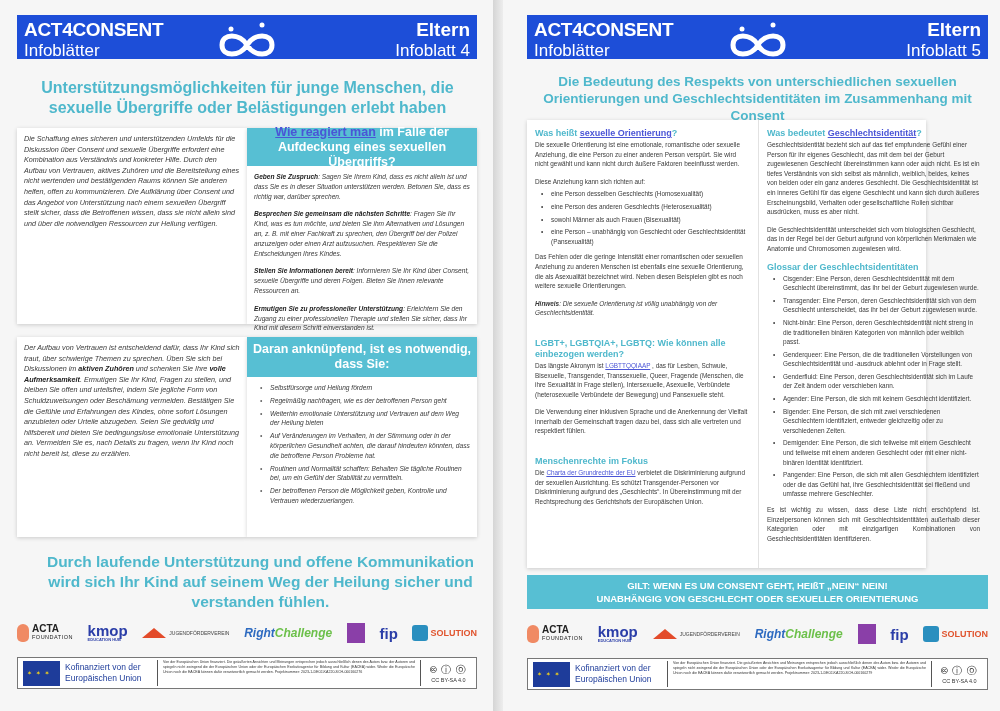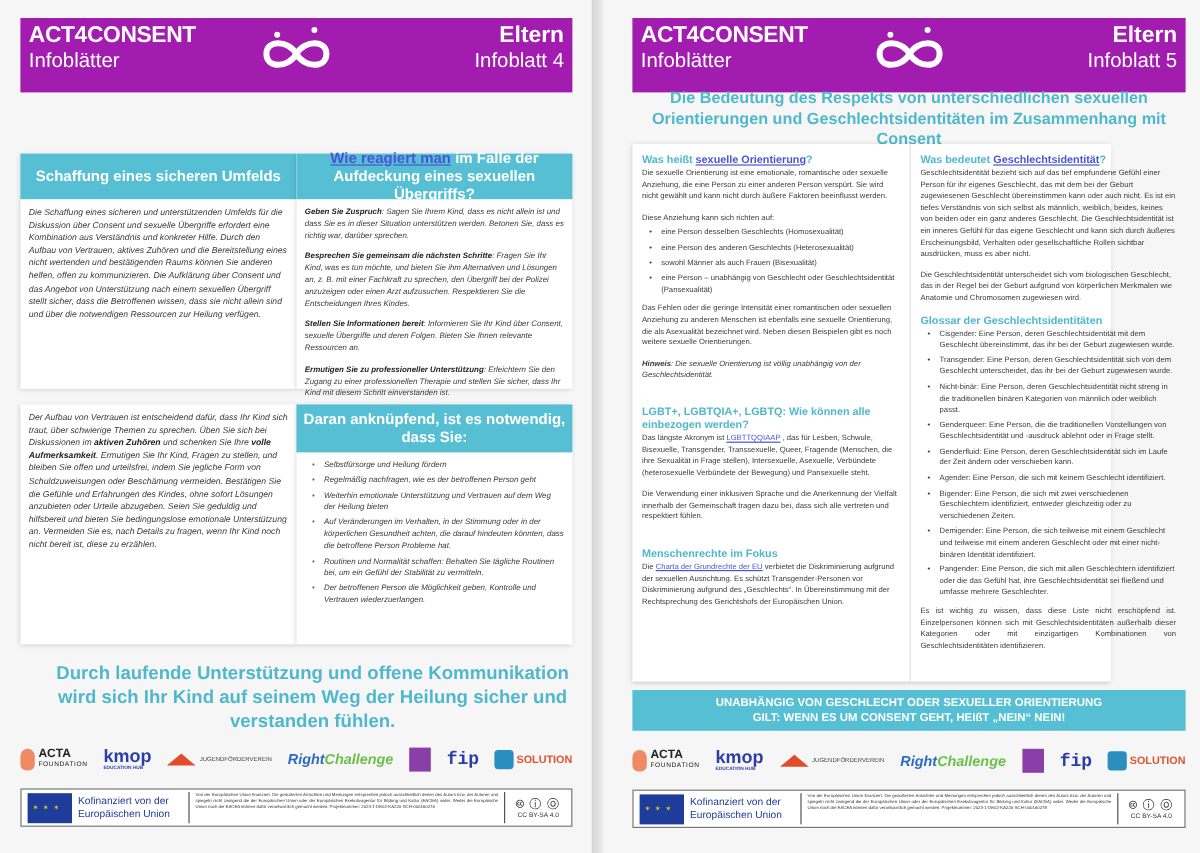--- a/index.html
+++ b/index.html
@@ -3,21 +3,21 @@
 <meta charset="utf-8">
 <style>
   * { box-sizing: border-box; margin: 0; padding: 0; }
   html, body { width: 1000px; height: 711px; overflow: hidden; background: #e9e9e9; }
   body { font-family: "Liberation Sans", sans-serif; color: #333; position: relative; }
   .page { position: absolute; top: 0; height: 711px; background: #f6f6f6; }
   #page4 { left: 0; width: 493px; }
   #page5 { left: 503px; width: 497px; }
   .shadowline { position:absolute; top:0; bottom:0; left:493px; width:10px; background: linear-gradient(to right,#d5d5d5,#ededed); }
 
-  .banner { position: absolute; top: 15px; height: 62px; background: #a21caf; color: #fff; }
+  .banner { position: absolute; top: 15px; height: 44px; background: #1d4ed8; color: #fff; }
   #page4 .banner { left: 17px; width: 460px; }
   #page5 .banner { left: 24px; width: 461px; }
   .banner .brand { position: absolute; left: 7px; top: 4px; font-weight: bold; font-size: 19px; letter-spacing: -0.3px; }
   .banner .sub { position: absolute; left: 7px; top: 26px; font-size: 17px; }
   .banner .aud { position: absolute; right: 7px; top: 4px; font-weight: bold; font-size: 19px; }
   .banner .sheet { position: absolute; right: 7px; top: 26px; font-size: 17px; }
   .banner .logo { position: absolute; left: 50%; top: 6px; width: 70px; height: 40px; margin-left: -35px; }
 
   .maintitle { position: absolute; text-align: center; color: #4fb8cc; font-weight: bold; font-size: 16px; line-height: 20px; }
   #page4 .maintitle { top: 78px; left: 20px; width: 455px; }
@@ -66,21 +66,21 @@
   .acta-txt { line-height: 8px; color:#222; font-size: 10px; }
   .acta-txt small { display:block; font-size: 5.5px; font-weight: normal; letter-spacing: 0.5px; }
   .kmop { color: #2b3ea8; font-size: 15px; font-weight: bold; line-height: 13px; }
   .kmop small { display:block; font-size: 4px; line-height:5px; }
   .jfv { display:flex; align-items:center; }
   .jfv .roof { width:0; height:0; border-left:12px solid transparent; border-right:12px solid transparent; border-bottom:10px solid #e34b2a; }
   .jfv span { font-size: 5px; color:#444; margin-left:3px; font-weight:normal; }
   .rc { color: #2d6ac0; font-style: italic; font-size: 12px; font-family: Liberation Sans, sans-serif; }
   .rc i { color: #6cc04a; }
   .lm { width: 18px; height: 20px; background: #8a3fa8; }
-  .fip { color: #2b3ea8; font-size: 15px; font-family: Liberation Mono, monospace; }
+  .fip { color: #2b3ea8; font-size: 15px; font-family: Liberation Sans, sans-serif; }
   .sol { display:flex; align-items:center; }
   .sol .pz { width:16px; height:16px; background:#2a8fbf; border-radius:3px; margin-right:2px; }
   .sol span { color:#e0542e; font-size: 9px; }
 
   .eu { position: absolute; height: 32px; border: 1.5px solid #777; background: #fff; display: flex; align-items: center; }
   #page4 .eu { left: 17px; top: 657px; width: 460px; }
   #page5 .eu { left: 24px; top: 658px; width: 461px; }
   .euflag { width: 37px; height: 25px; background: #1e3c9a; margin: 0 5px 0 5px; position: relative; }
   .euflag::after { content: "✶ ✶ ✶"; position:absolute; left:4px; top:8px; color:#f5d21a; font-size:6px; letter-spacing:1px; }
   .eutitle { color: #1e3c9a; font-weight: normal; font-size: 8.5px; line-height: 11px; width: 92px; }
@@ -99,23 +99,23 @@
     <div class="sub">Infoblätter</div>
     <svg class="logo" viewBox="0 0 70 40">
       <circle cx="19" cy="8" r="2.5" fill="#fff"></circle>
         <circle cx="50" cy="4" r="2.5" fill="#fff"></circle>
       <path d="M35 24 C28 12, 10 12, 10 24 C10 36, 28 36, 35 24 C42 12, 60 12, 60 24 C60 36, 42 36, 35 24 Z" fill="none" stroke="#fff" stroke-width="5"></path>
     </svg>
     <div class="aud">Eltern</div>
     <div class="sheet">Infoblatt 4</div>
   </div>
 
+  <div class="maintitle">Unterstützungsmöglichkeiten für junge Menschen, die sexuelle Übergriffe oder Belästigungen erlebt haben</div>
 
   <div class="card" id="p4c1">
-    <div class="cardhead">Schaffung eines sicheren Umfelds</div>
     <div class="cardbody">
         <p>Die Schaffung eines sicheren und unterstützenden Umfelds für die Diskussion über Consent und sexuelle Übergriffe erfordert eine Kombination aus Verständnis und konkreter Hilfe. Durch den Aufbau von Vertrauen, aktives Zuhören und die Bereitstellung eines nicht wertenden und bestätigenden Raums können Sie anderen helfen, offen zu kommunizieren. Die Aufklärung über Consent und das Angebot von Unterstützung nach einem sexuellen Übergriff stellt sicher, dass die Betroffenen wissen, dass sie nicht allein sind und über die notwendigen Ressourcen zur Heilung verfügen.</p>
       </div>
   </div>
 
   <div class="card" id="p4c2">
     <div class="cardhead">
       <div><span class="headlnk">Wie reagiert man</span><span> im Falle der Aufdeckung eines sexuellen Übergriffs?</span></div>
     </div>
     <div class="cardbody">
@@ -237,22 +237,22 @@
         <li>Agender: Eine Person, die sich mit keinem Geschlecht identifiziert.</li>
         <li>Bigender: Eine Person, die sich mit zwei verschiedenen Geschlechtern identifiziert, entweder gleichzeitig oder zu verschiedenen Zeiten.</li>
         <li>Demigender: Eine Person, die sich teilweise mit einem Geschlecht und teilweise mit einem anderen Geschlecht oder mit einer nicht-binären Identität identifiziert.</li>
         <li>Pangender: Eine Person, die sich mit allen Geschlechtern identifiziert oder die das Gefühl hat, ihre Geschlechtsidentität sei fließend und umfasse mehrere Geschlechter.</li>
       </ul>
       <p class="justify">Es ist wichtig zu wissen, dass diese Liste nicht erschöpfend ist. Einzelpersonen können sich mit Geschlechtsidentitäten außerhalb dieser Kategorien oder mit einzigartigen Kombinationen von Geschlechtsidentitäten identifizieren.</p>
     </div>
   </div>
 
   <div class="p5banner">
+    <div>GILT: WENN ES UM CONSENT GEHT, HEIßT „NEIN“ NEIN!</div>
     <div>UNABHÄNGIG VON GESCHLECHT ODER SEXUELLER ORIENTIERUNG</div>
-    <div>GILT: WENN ES UM CONSENT GEHT, HEIßT „NEIN“ NEIN!</div>
   </div>
 
   <div class="logos">
     <div class="plogo">
         <div class="acta-hand"></div>
         <div class="acta-txt"><span>ACTA</span><small>FOUNDATION</small></div>
       </div>
     <div class="plogo kmop">
         <div><span>kmop</span><small>EDUCATION HUB</small></div>
       </div>

